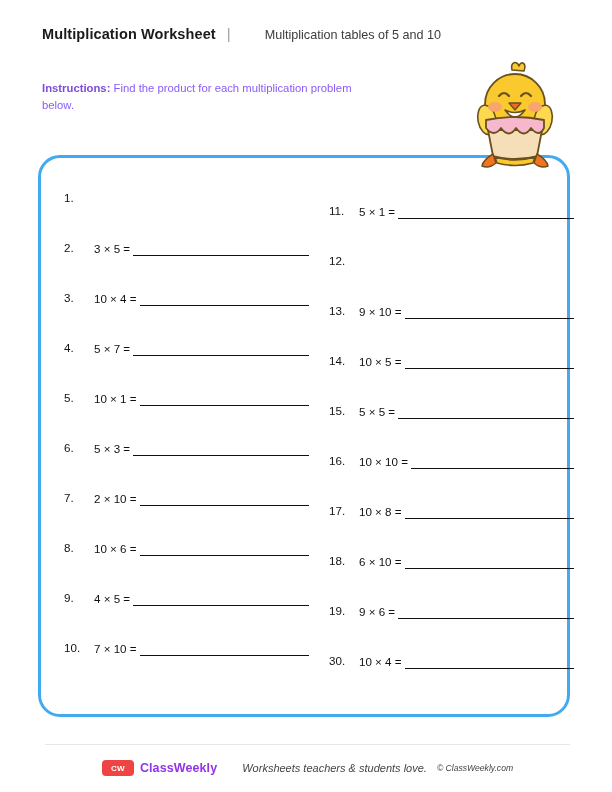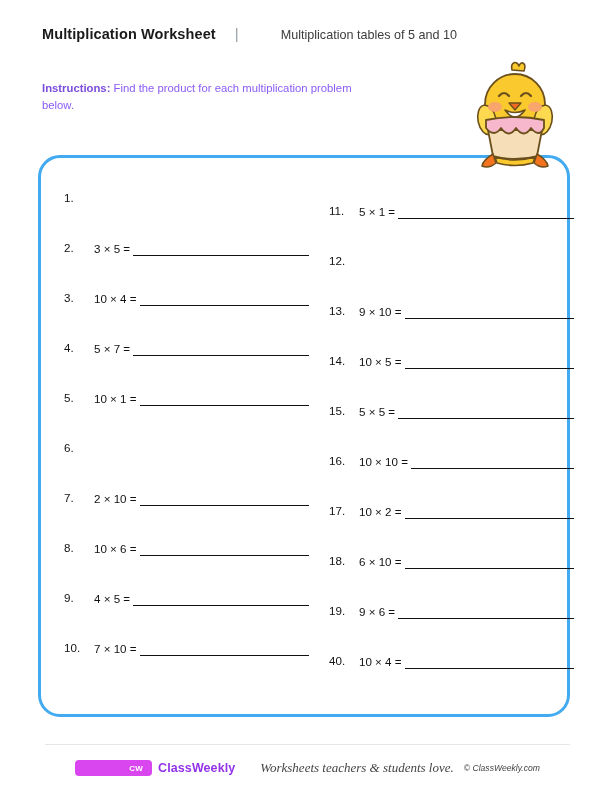--- a/index.html
+++ b/index.html
@@ -23,21 +23,21 @@
     height: 792px;
   }
 
   
   .header {
     position: absolute;
     left: 42px;
     top: 25px;
     display: flex;
     align-items: baseline;
-    gap: 12px;
+    gap: 4px;
     white-space: nowrap;
   }
   .title-main {
     font-size: 14.5px;
     font-weight: bold;
     color: #1a1a1a;
     letter-spacing: 0.1px;
   }
   .title-sep {
     font-size: 15px;
@@ -167,43 +167,41 @@
   }
   .brand {
     display: flex;
     align-items: center;
     gap: 6px;
   }
   .brand-badge {
     width: 32px;
     height: 16px;
     border-radius: 4px;
-    background: #d946ef;
+    background: #ef4444;
     color: #ffffff;
     font-size: 8px;
     font-weight: bold;
     display: flex;
     align-items: center;
     justify-content: center;
     letter-spacing: 0.2px;
-    padding-left: 45px;
   }
   .brand-name {
     font-size: 12.5px;
     font-weight: bold;
     color: #9333ea;
     letter-spacing: 0.1px;
   }
   .footer-tagline {
-    font-size: 13px;
+    font-size: 11px;
     font-style: italic;
     color: #444444;
     margin-left: 25px;
     white-space: nowrap;
-    font-family: Liberation Serif, serif;
   }
   .footer-copy {
     font-size: 8.6px;
     font-style: italic;
     color: #444444;
     margin-left: 10px;
     white-space: nowrap;
   }
 </style>
 </head>
@@ -282,20 +280,24 @@
       </div>
       <div class="row">
         <span class="row-num">5.</span>
         <span class="row-body">
           <span class="expr">10 × 1 =</span>
           <span class="answer-line"></span>
         </span>
       </div>
       <div class="row">
         <span class="row-num">6.</span>
+        <span class="row-body">
+          <span class="expr">5 × 3 =</span>
+          <span class="answer-line"></span>
+        </span>
       </div>
       <div class="row">
         <span class="row-num">7.</span>
         <span class="row-body">
           <span class="expr">2 × 10 =</span>
           <span class="answer-line"></span>
         </span>
       </div>
       <div class="row">
         <span class="row-num">8.</span>
@@ -355,40 +357,40 @@
       <div class="row">
         <span class="row-num">16.</span>
         <span class="row-body">
           <span class="expr">10 × 10 =</span>
           <span class="answer-line"></span>
         </span>
       </div>
       <div class="row">
         <span class="row-num">17.</span>
         <span class="row-body">
-          <span class="expr">10 × 2 =</span>
+          <span class="expr">10 × 8 =</span>
           <span class="answer-line"></span>
         </span>
       </div>
       <div class="row">
         <span class="row-num">18.</span>
         <span class="row-body">
           <span class="expr">6 × 10 =</span>
           <span class="answer-line"></span>
         </span>
       </div>
       <div class="row">
         <span class="row-num">19.</span>
         <span class="row-body">
           <span class="expr">9 × 6 =</span>
           <span class="answer-line"></span>
         </span>
       </div>
       <div class="row">
-        <span class="row-num">40.</span>
+        <span class="row-num">30.</span>
         <span class="row-body">
           <span class="expr">10 × 4 =</span>
           <span class="answer-line"></span>
         </span>
       </div>
     </div>
   </div>
 
   <div class="footer-divider"></div>
   <div class="footer">

